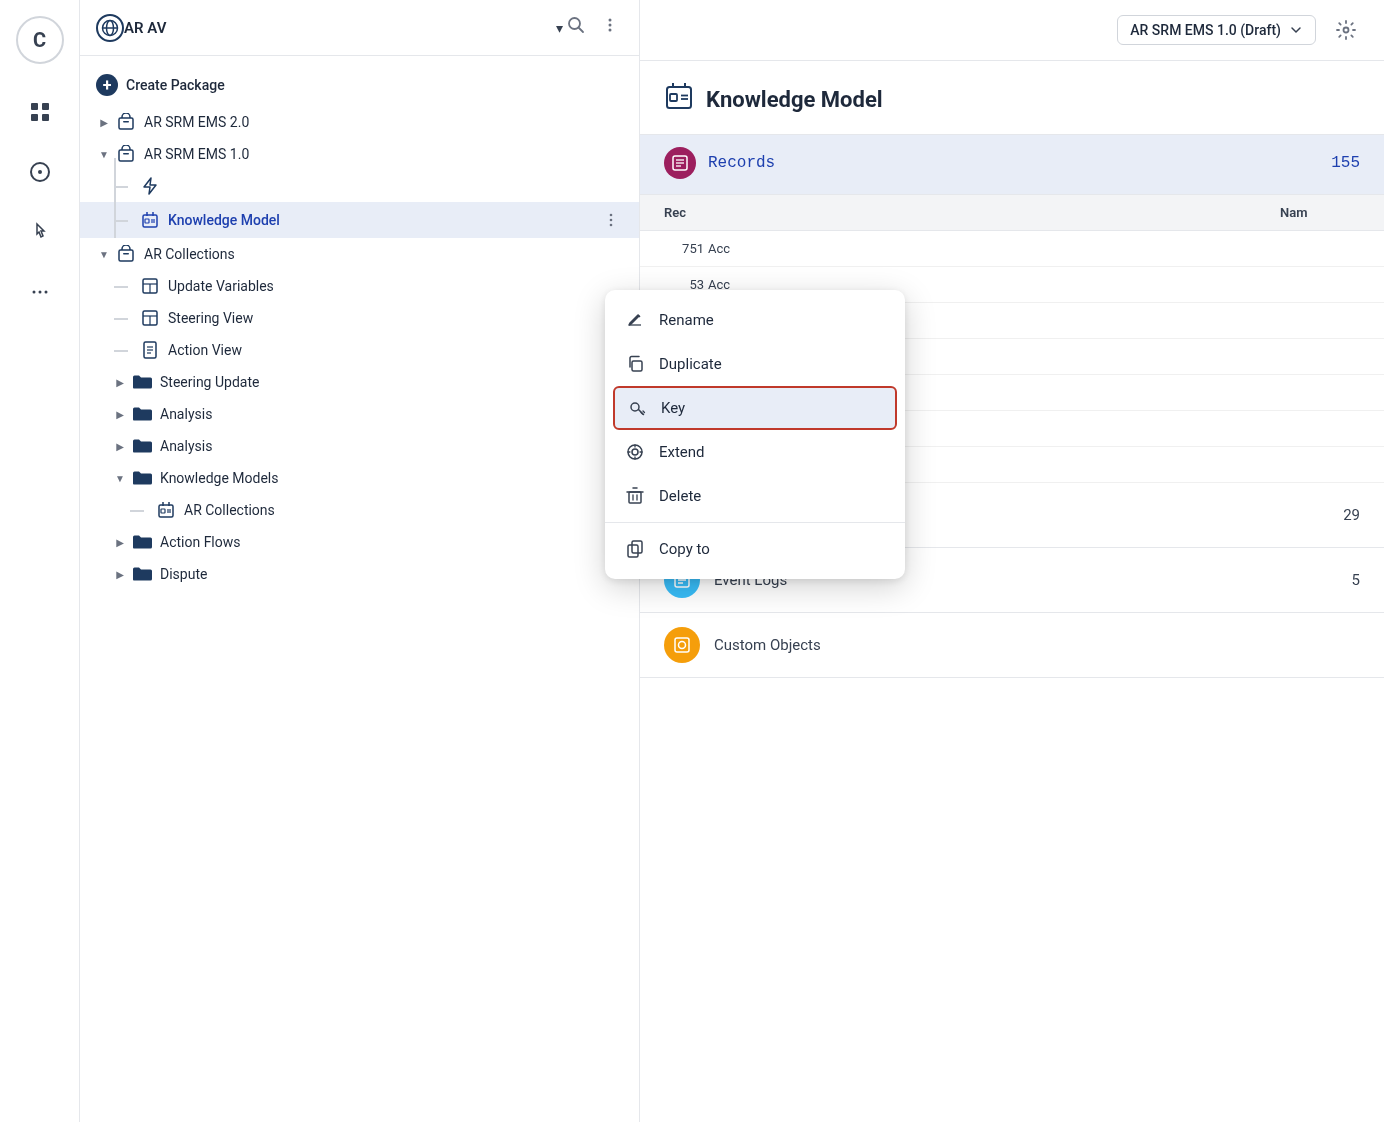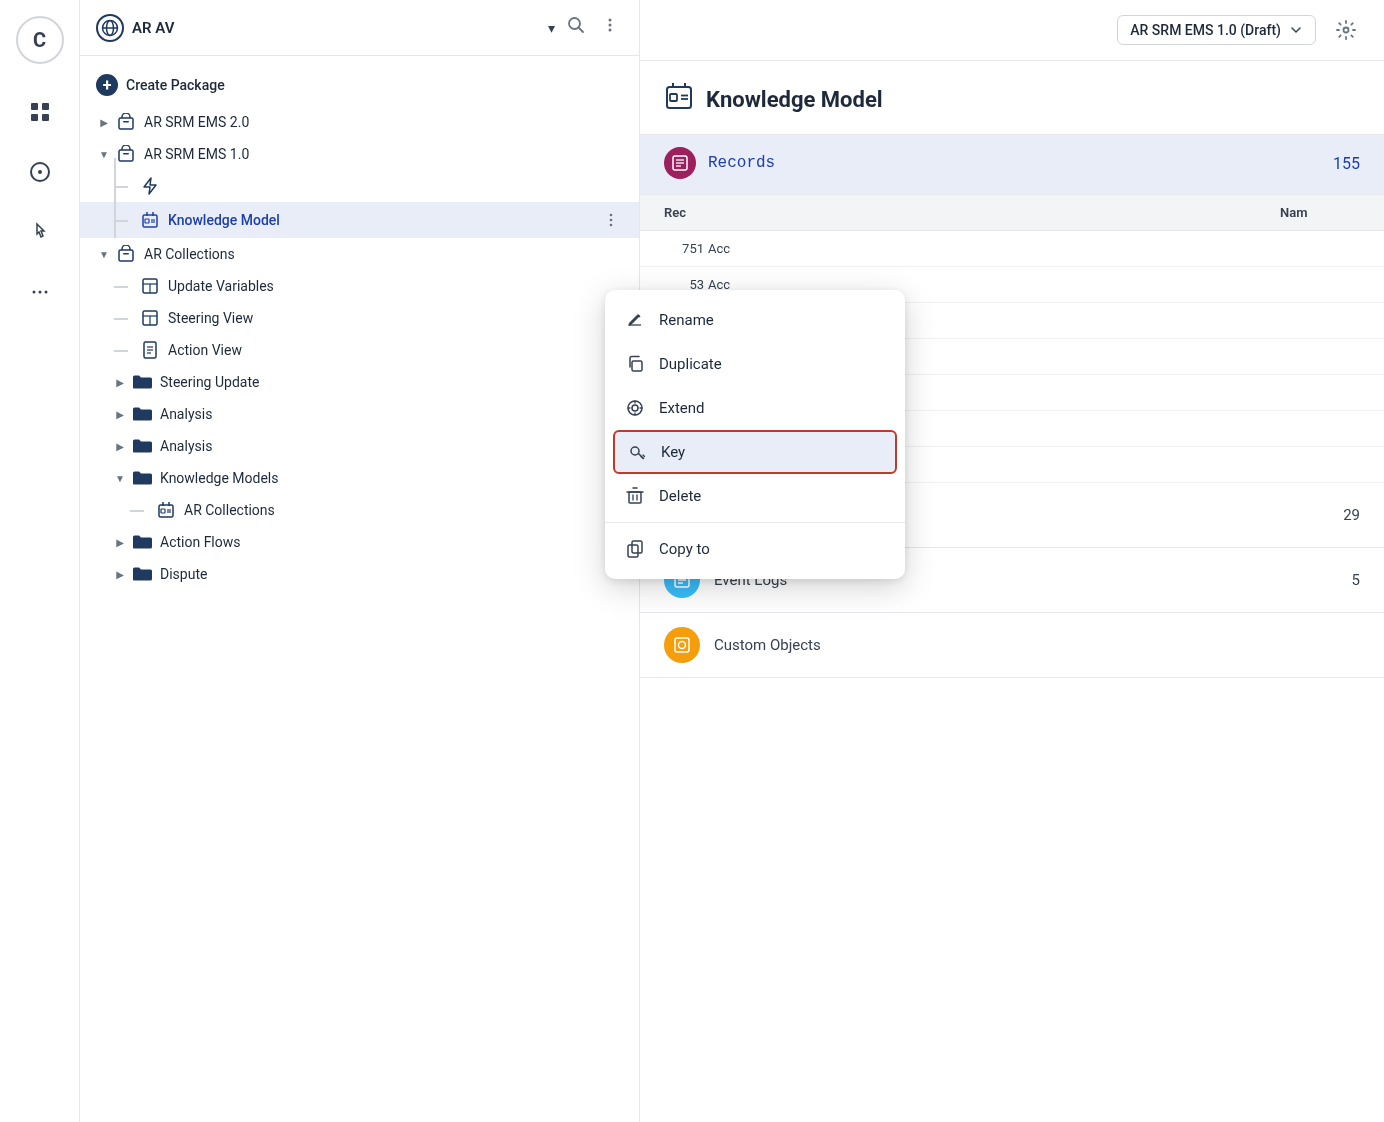--- a/index.html
+++ b/index.html
@@ -65,21 +65,20 @@
       flex-direction: column;
       flex-shrink: 0;
       overflow: hidden;
     }
 
     .sidebar-header {
       display: flex;
       align-items: center;
       padding: 12px 16px;
       border-bottom: 1px solid #e5e7eb;
-      gap: 8px;
       background: #fff;
     }
     .sidebar-header .globe-icon {
       width: 28px;
       height: 28px;
       border-radius: 50%;
       border: 2px solid #1e3a5f;
       display: flex;
       align-items: center;
       justify-content: center;
@@ -279,20 +278,21 @@
     .records-tab .tab-label {
       font-size: 16px;
       color: #1e40af;
       font-weight: 500;
       font-family: Liberation Mono, monospace;
     }
     .records-tab .tab-count {
       font-size: 16px;
       color: #1e40af;
       margin-left: auto;
+      font-family: Liberation Mono, monospace;
     }
 
     .record-row {
       display: flex;
       align-items: center;
       padding: 10px 24px;
       border-bottom: 1px solid #f0f0f0;
       background: #fff;
       gap: 4px;
     }
@@ -860,40 +860,40 @@
     <div class="context-menu-item">
       <div class="menu-icon">
         <svg width="18" height="18" viewBox="0 0 18 18" fill="none">
           <rect x="6" y="6" width="10" height="10" rx="1.5" stroke="#374151" stroke-width="1.5"></rect>
           <path d="M4 12V3a1.5 1.5 0 0 1 1.5-1.5H13" stroke="#374151" stroke-width="1.5" stroke-linecap="round"></path>
         </svg>
       </div>
       <span>Duplicate</span>
     </div>
 
+    <div class="context-menu-item highlighted">
+      <div class="menu-icon">
+        <svg width="18" height="18" viewBox="0 0 18 18" fill="none">
+          <circle cx="7" cy="8" r="4" stroke="#374151" stroke-width="1.5"></circle>
+          <path d="M10.5 10.5l5 5" stroke="#374151" stroke-width="1.5" stroke-linecap="round"></path>
+          <path d="M13 13.5l1.5 1.5M15 12l1.5 1.5" stroke="#374151" stroke-width="1.3" stroke-linecap="round"></path>
+        </svg>
+      </div>
+      <span>Key</span>
+    </div>
+
     <div class="context-menu-item">
       <div class="menu-icon">
         <svg width="18" height="18" viewBox="0 0 18 18" fill="none">
           <circle cx="9" cy="9" r="7" stroke="#374151" stroke-width="1.5"></circle>
           <circle cx="9" cy="9" r="3" stroke="#374151" stroke-width="1.5"></circle>
           <path d="M9 2v2M9 14v2M2 9h2M14 9h2" stroke="#374151" stroke-width="1.3" stroke-linecap="round"></path>
         </svg>
       </div>
       <span>Extend</span>
-    </div>
-
-    <div class="context-menu-item highlighted">
-      <div class="menu-icon">
-        <svg width="18" height="18" viewBox="0 0 18 18" fill="none">
-          <circle cx="7" cy="8" r="4" stroke="#374151" stroke-width="1.5"></circle>
-          <path d="M10.5 10.5l5 5" stroke="#374151" stroke-width="1.5" stroke-linecap="round"></path>
-          <path d="M13 13.5l1.5 1.5M15 12l1.5 1.5" stroke="#374151" stroke-width="1.3" stroke-linecap="round"></path>
-        </svg>
-      </div>
-      <span>Key</span>
     </div>
 
     <div class="context-menu-item">
       <div class="menu-icon">
         <svg width="18" height="18" viewBox="0 0 18 18" fill="none">
           <rect x="3" y="5" width="12" height="11" rx="1" stroke="#374151" stroke-width="1.5"></rect>
           <path d="M1 5h16M7 1h4" stroke="#374151" stroke-width="1.5" stroke-linecap="round"></path>
           <line x1="7" y1="8" x2="7" y2="13" stroke="#374151" stroke-width="1.3" stroke-linecap="round"></line>
           <line x1="11" y1="8" x2="11" y2="13" stroke="#374151" stroke-width="1.3" stroke-linecap="round"></line>
         </svg>

